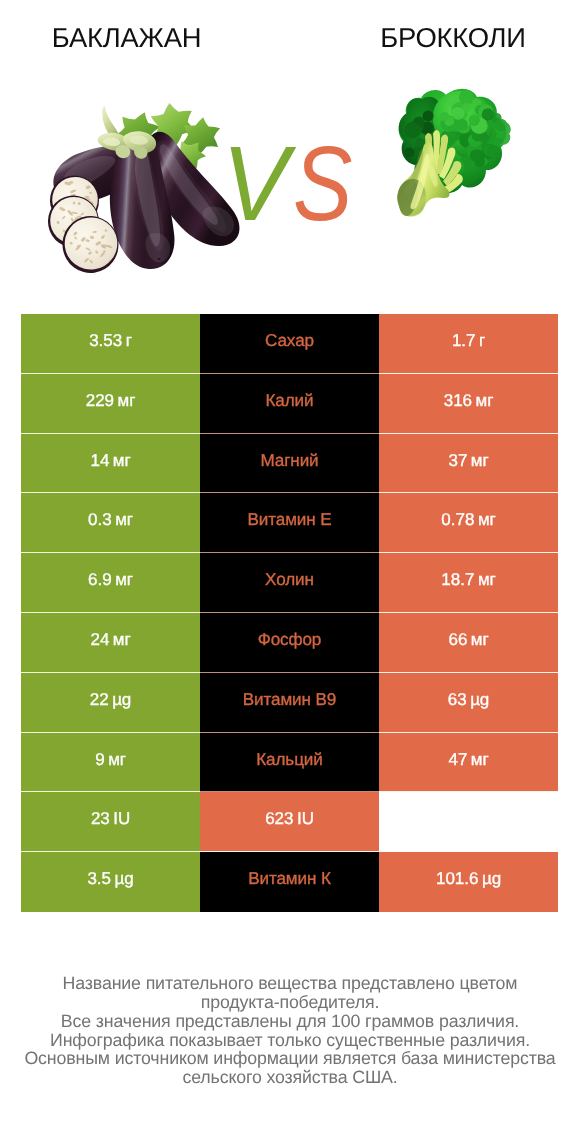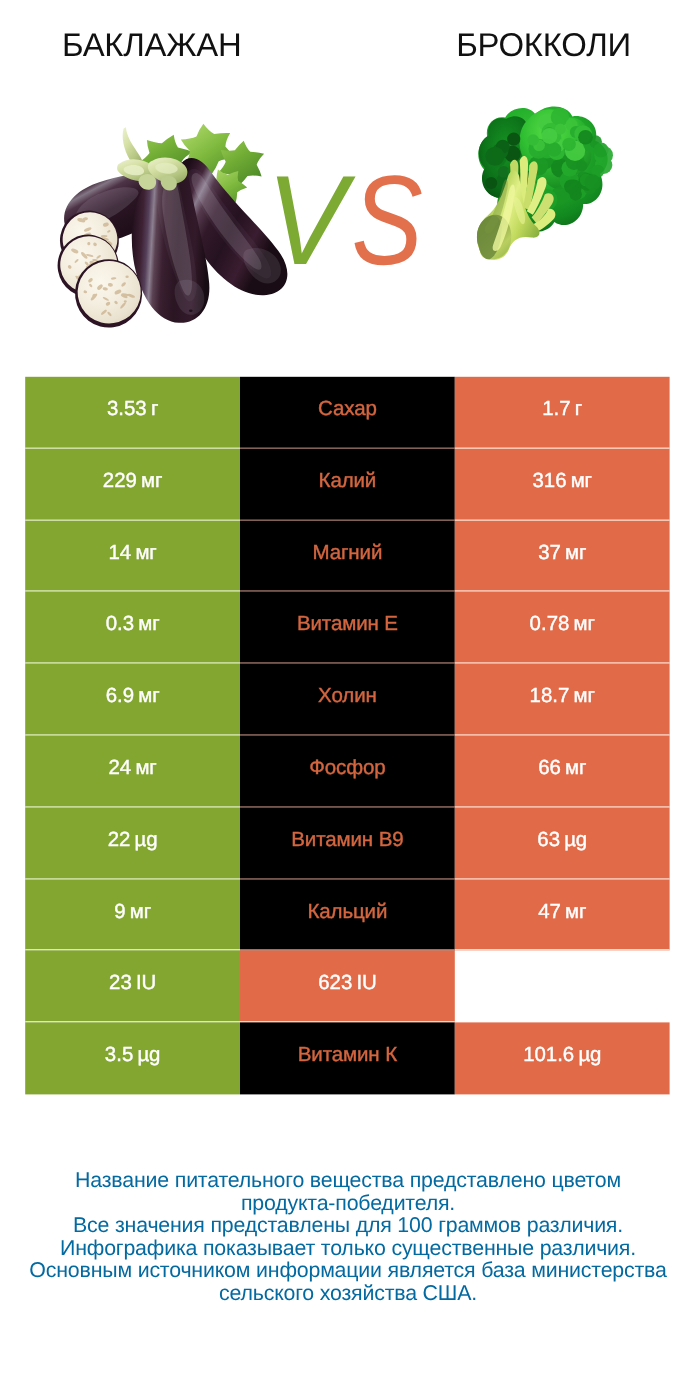--- a/index.html
+++ b/index.html
@@ -35,21 +35,21 @@
         font-size:14.5px;box-sizing:border-box;padding-top:17px;}
   .cell .num{font-size:17px;letter-spacing:0px;-webkit-text-stroke:0.35px #fff;}
   .cell .unit{font-size:17px;margin-left:3.5px;letter-spacing:-0.1px;-webkit-text-stroke:0.35px #fff;}
   .cell.left{background:#82A630;color:#fff;border-bottom:1.4px solid #f3f9dc;}
   .cell.mid{background:#000000;color:#D4663F;border-bottom:1px solid #c08e7c;font-size:17.1px;letter-spacing:-0.1px;-webkit-text-stroke:0.35px #D4663F;}
   .cell.right{background:#E16B48;color:#fff;border-bottom:1.4px solid #fdf3e8;}
   .row:last-child .cell{border-bottom:none;}
 
   
   .footer{position:absolute;left:0;top:974px;width:580px;text-align:center;
-          font-size:17.8px;line-height:18.85px;color:#0369a1;letter-spacing:-0.15px;}
+          font-size:17.8px;line-height:18.85px;color:#737373;letter-spacing:-0.15px;}
   .footer div{white-space:nowrap;}
 </style>
 </head>
 <body>
 
 <div class="page">
 
   <div class="title" id="title-left">БАКЛАЖАН</div>
   <div class="title" id="title-right">БРОККОЛИ</div>
 

